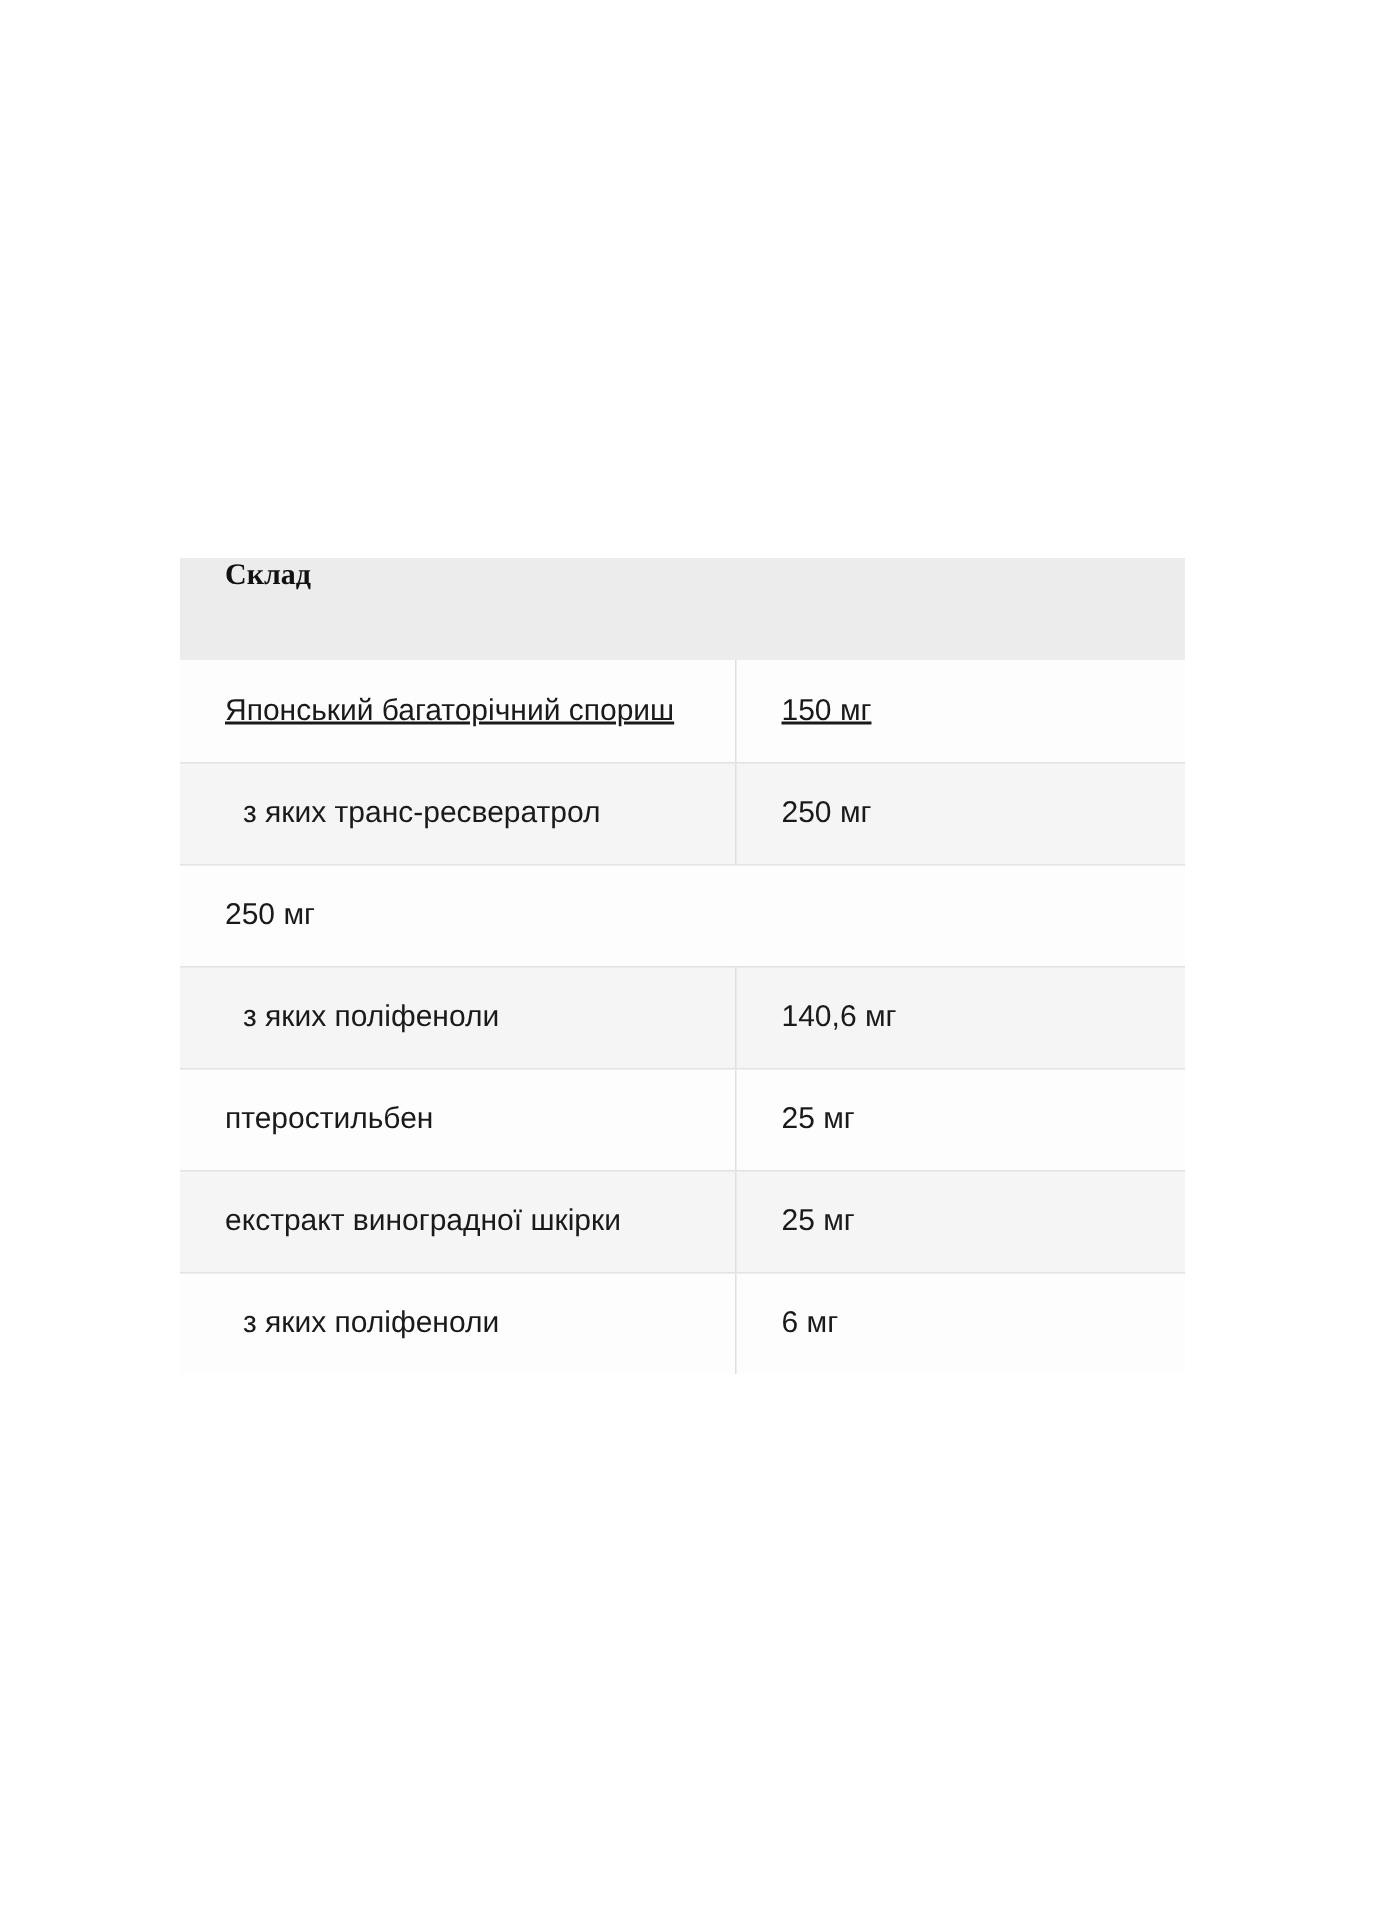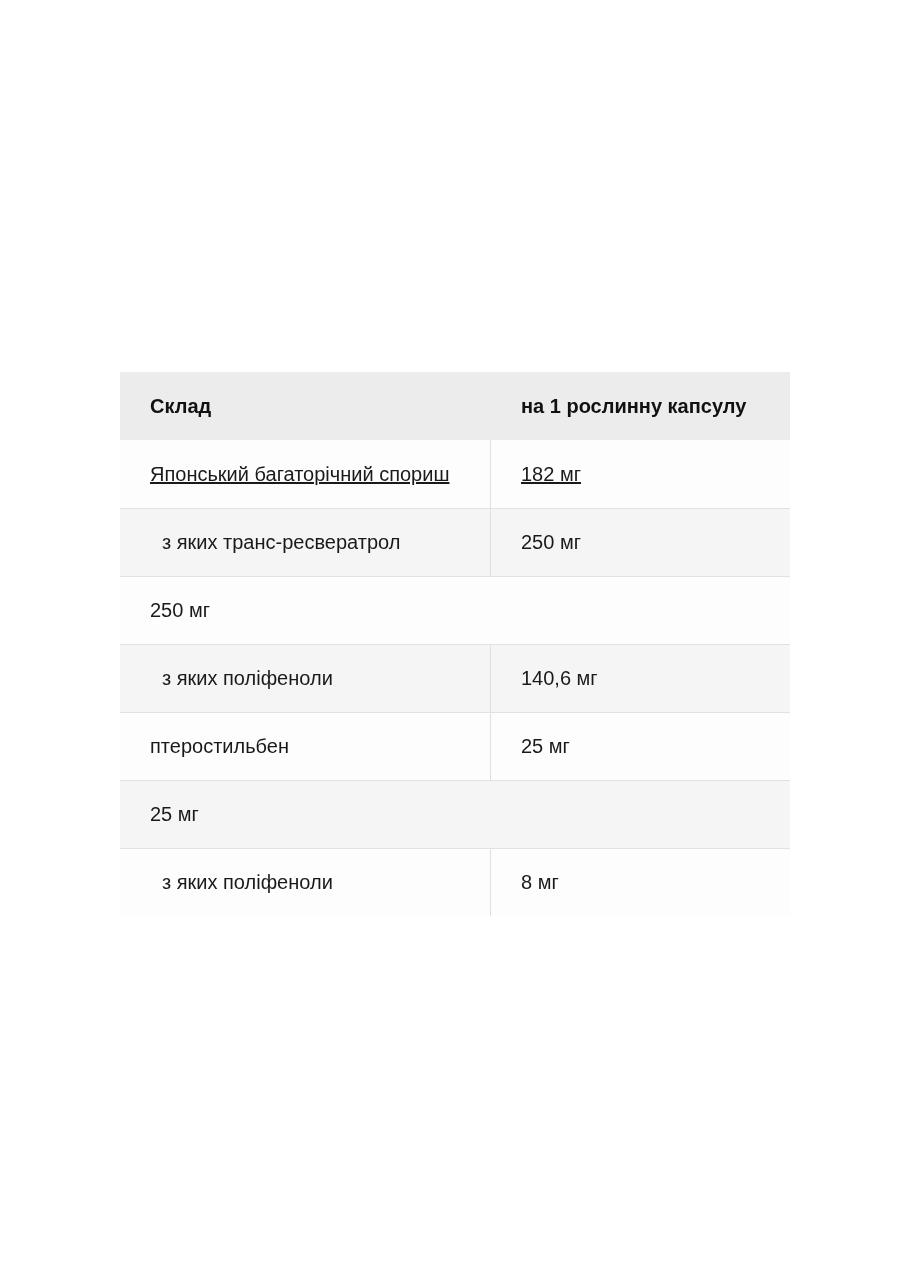--- a/index.html
+++ b/index.html
@@ -1,60 +1,60 @@
 <!DOCTYPE html>
 <html><head>
 <meta charset="utf-8">
 <style>
   html, body { margin:0; padding:0; background:#ffffff; }
   body { width:920px; height:1280px; position:relative; overflow:hidden;
          font-family:"Liberation Sans", sans-serif; color:#1a1a1a; }
   .table { position:absolute; left:120px; top:372px; width:670px; }
-  .header { height:68px; background:#ececec; display:flex; align-items:center; }
+  .header { height:68px; background:#ececec; display:flex; align-items:flex-start;font-family:Liberation Serif, serif; }
   .header .c1, .header .c2 { font-weight:bold; font-size:20px; color:#111; }
   .c1 { width:371px; box-sizing:border-box; padding-left:30px; }
   .c2 { flex:1; box-sizing:border-box; padding-left:30px; }
   .row { height:68px; display:flex; align-items:center; border-top:1px solid #e2e2e2;
          box-sizing:border-box; font-size:20px; }
   .row .c1 { height:100%; display:flex; align-items:center; border-right:1px solid #e0e0e0; }
   .row .c2 { height:100%; display:flex; align-items:center; }
   .row.odd { background:#fdfdfd; }
   .row.even { background:#f5f5f5; }
   .row:first-of-type { border-top:none;text-decoration:underline; }
   .indent { padding-left:42px !important; }
 </style>
 </head>
 <body>
 
 <div class="table">
   <div class="header">
     <div class="c1">Склад</div>
-    <div class="c2">на 1 рослинну капсулу</div>
   </div>
   <div>
     <div class="row odd">
       <div class="c1">Японський багаторічний спориш</div>
-      <div class="c2">182 мг</div>
+      <div class="c2">150 мг</div>
     </div>
     <div class="row even">
       <div class="c1 indent">з яких транс-ресвератрол</div>
       <div class="c2">250 мг</div>
     </div>
     <div class="row odd">
       <div class="c2">250 мг</div>
     </div>
     <div class="row even">
       <div class="c1 indent">з яких поліфеноли</div>
       <div class="c2">140,6 мг</div>
     </div>
     <div class="row odd">
       <div class="c1">птеростильбен</div>
       <div class="c2">25 мг</div>
     </div>
     <div class="row even">
+      <div class="c1">екстракт виноградної шкірки</div>
       <div class="c2">25 мг</div>
     </div>
     <div class="row odd">
       <div class="c1 indent">з яких поліфеноли</div>
-      <div class="c2">8 мг</div>
+      <div class="c2">6 мг</div>
     </div>
   </div>
 </div>
 
 </body></html>

